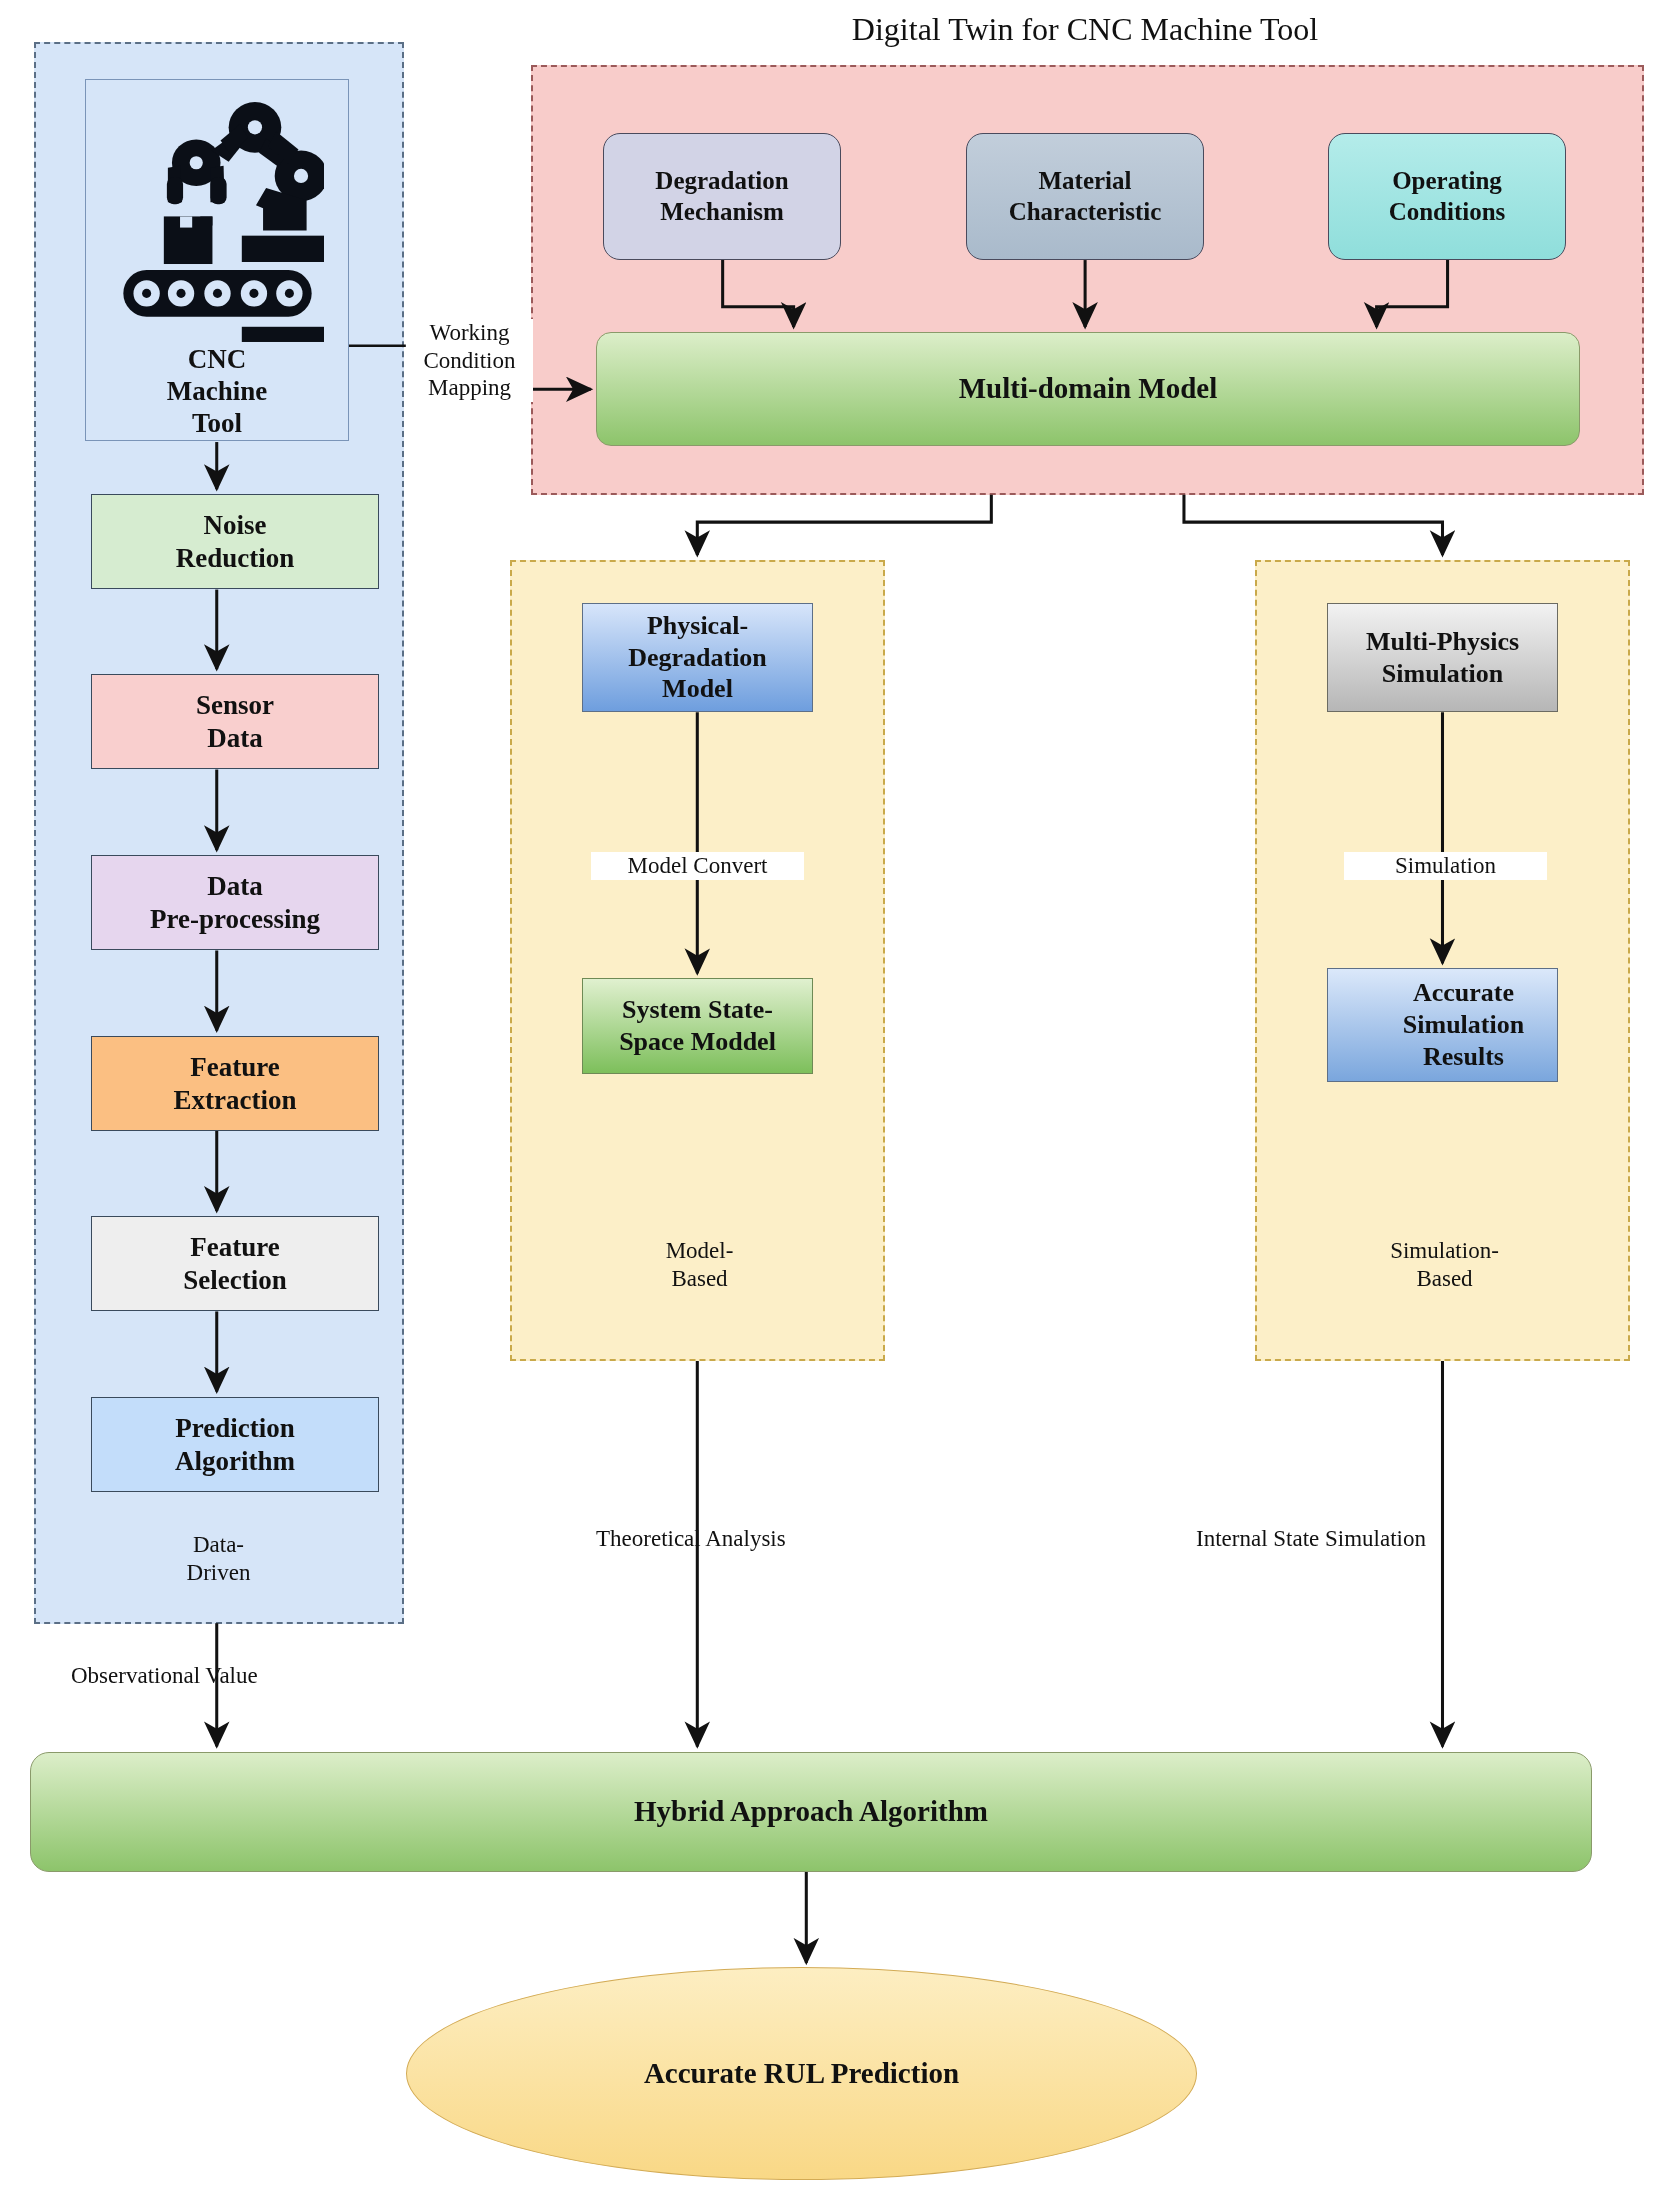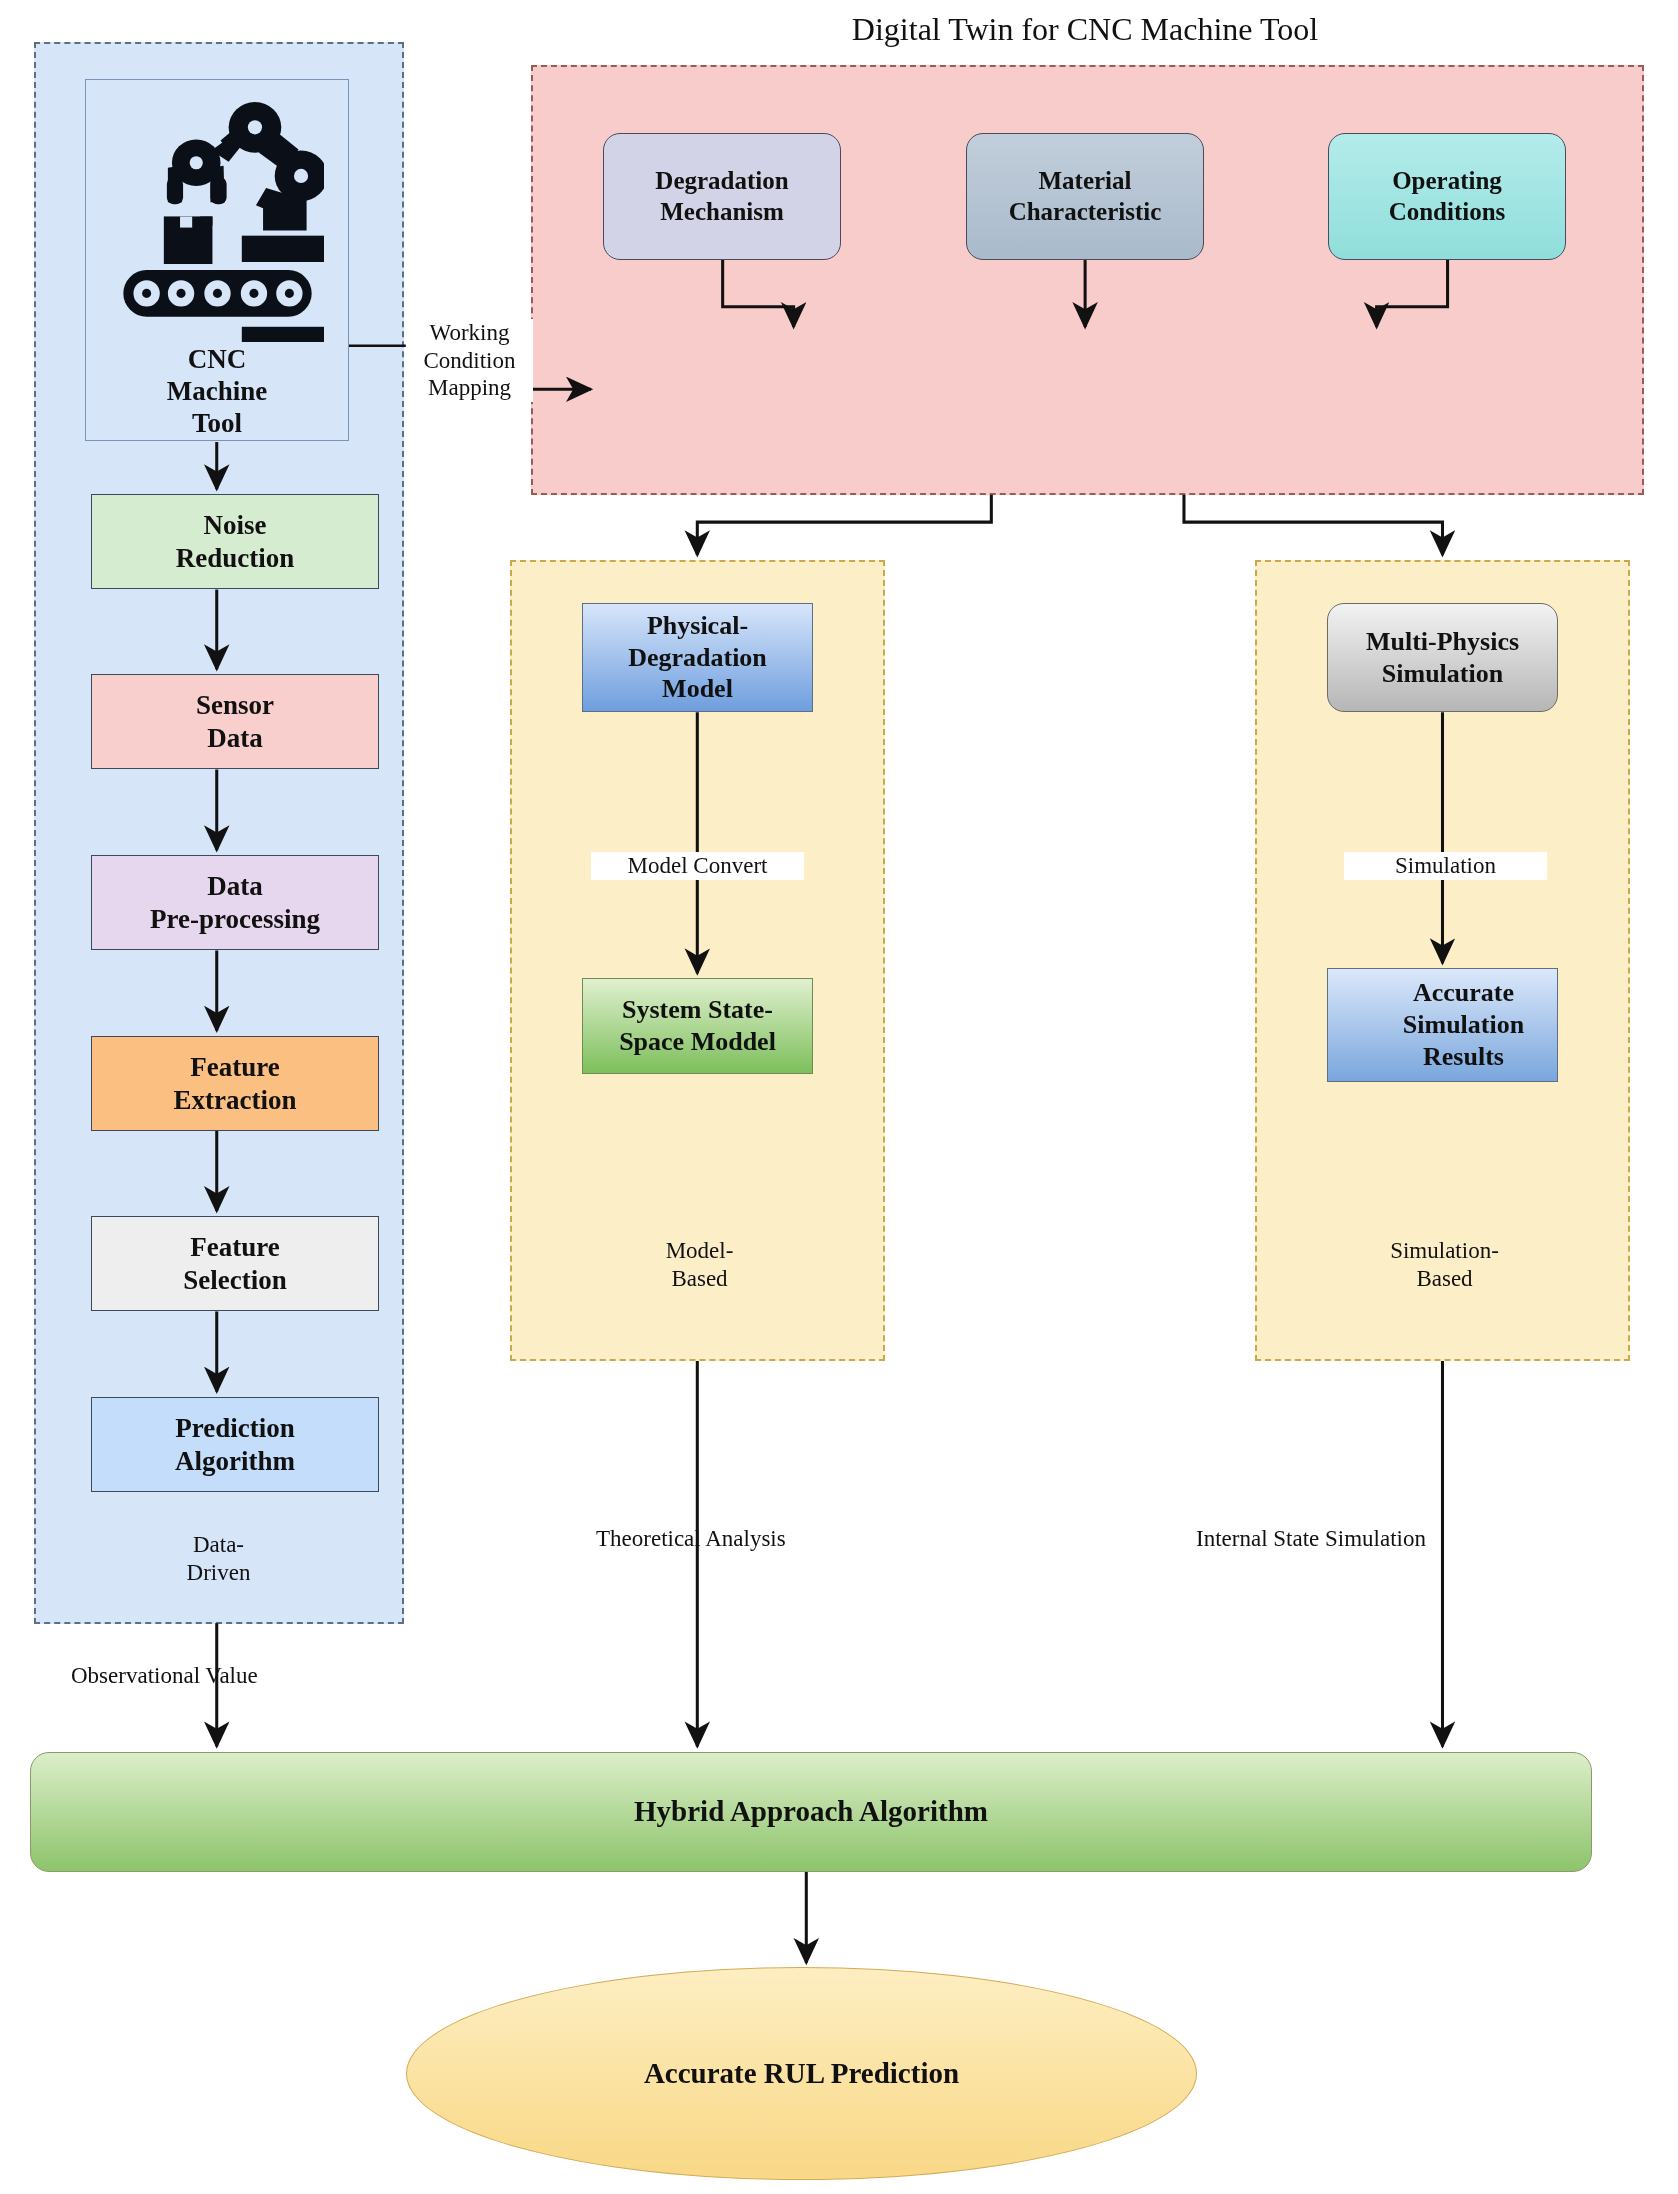--- a/index.html
+++ b/index.html
@@ -224,27 +224,28 @@
 Selection</div>
   <div class="abs node lbox" id="node-prediction-alg" style="white-space: pre-line;">Prediction
 Algorithm</div>
 
   <div class="abs node rnode" id="node-degradation" style="white-space: pre-line;">Degradation
 Mechanism</div>
   <div class="abs node rnode" id="node-material" style="white-space: pre-line;">Material
 Characteristic</div>
   <div class="abs node rnode" id="node-operating" style="white-space: pre-line;">Operating
 Conditions</div>
+  <div class="abs node" id="node-multidomain">Multi-domain Model</div>
 
   <div class="abs node" id="node-physical-degradation" style="white-space: pre-line;">Physical-
 Degradation
 Model</div>
   <div class="abs node" id="node-system-state" style="white-space: pre-line;">System State-
 Space Moddel</div>
-  <div class="abs node" id="node-multiphysics" style="white-space: pre-line; border-radius: 17px;">Multi-Physics
+  <div class="abs node" id="node-multiphysics" style="white-space: pre-line;">Multi-Physics
 Simulation</div>
   <div class="abs node" id="node-accurate-sim" style="white-space: pre-line;">Accurate
 Simulation
 Results</div>
 
   <div class="abs node" id="node-hybrid">Hybrid Approach Algorithm</div>
   <div class="abs node" id="node-rul">Accurate RUL Prediction</div>
 
   <div class="lbl" id="lbl-dt-title">Digital Twin for CNC Machine Tool</div>
   <div class="lbl" id="lbl-working" style="white-space: pre-line;">Working

